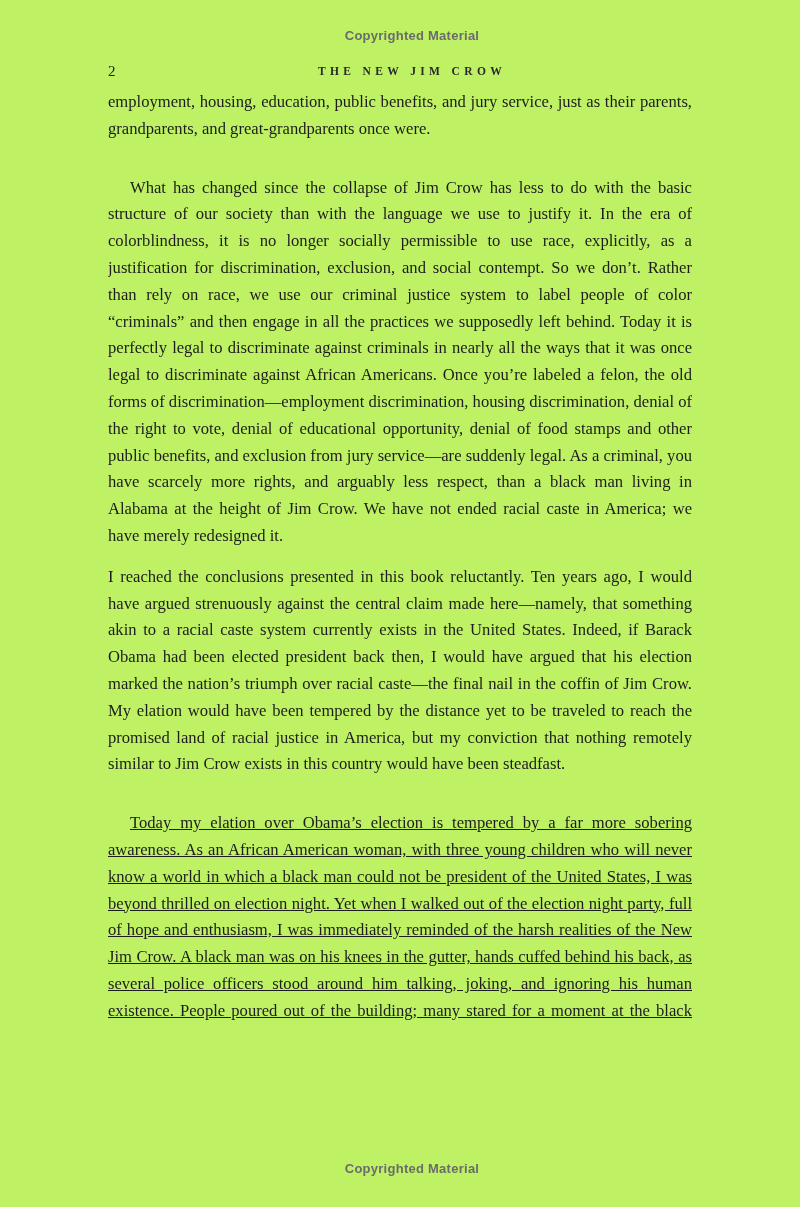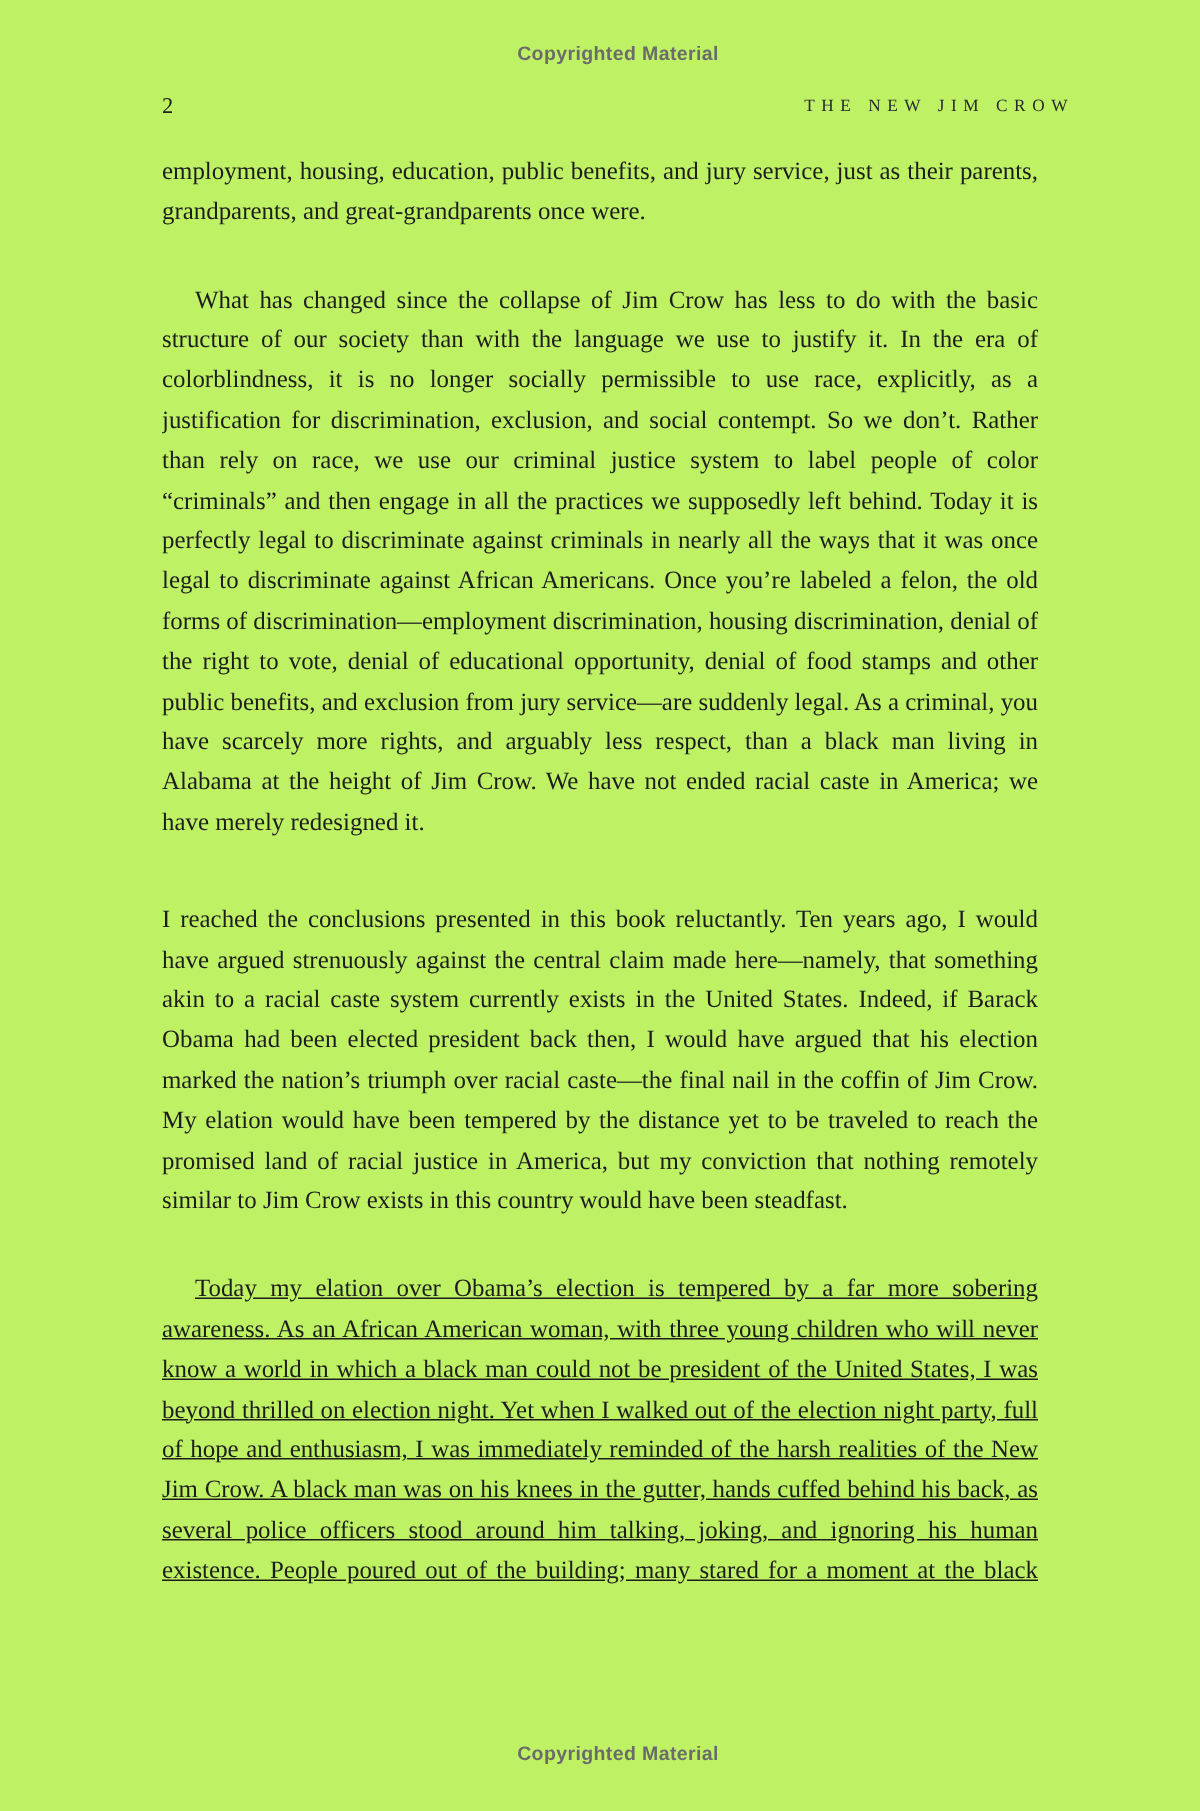--- a/index.html
+++ b/index.html
@@ -44,46 +44,46 @@
     left: 0;
     top: 0;
     font-size: 15px;
     color: #222222;
   }
   .book-title {
     position: absolute;
     left: 0;
     right: 0;
     top: 2px;
-    text-align: right;
+    text-align: center;
     font-size: 11.5px;
     letter-spacing: 0.38em;
     color: #2a2a2a;
-    font-weight: 400;
+    font-weight: 700;
     text-transform: uppercase;
   }
 
   .page-body {
     position: absolute;
-    top: 101px;
+    top: 89px;
     left: 108px;
     width: 584px;
     height: 990px;
     overflow: hidden;
     text-align: justify;
     font-size: 16.6px;
     line-height: 26.8px;
     color: #1d1d1d;
   }
   .para {
     margin: 0;
     padding: 0;
   }
   .para.indent { text-indent: 22px; margin-top: 32px; }
-  .para.gap { margin-top: 38px; }
+  .para.gap { margin-top: 14px; }
   .para.continues { text-align-last: justify; text-decoration: underline; }
 </style>
 </head>
 <body>
 
 <div class="page">
 
   <div class="copyright-notice copyright-top">Copyrighted Material</div>
 
   <div class="running-head">

